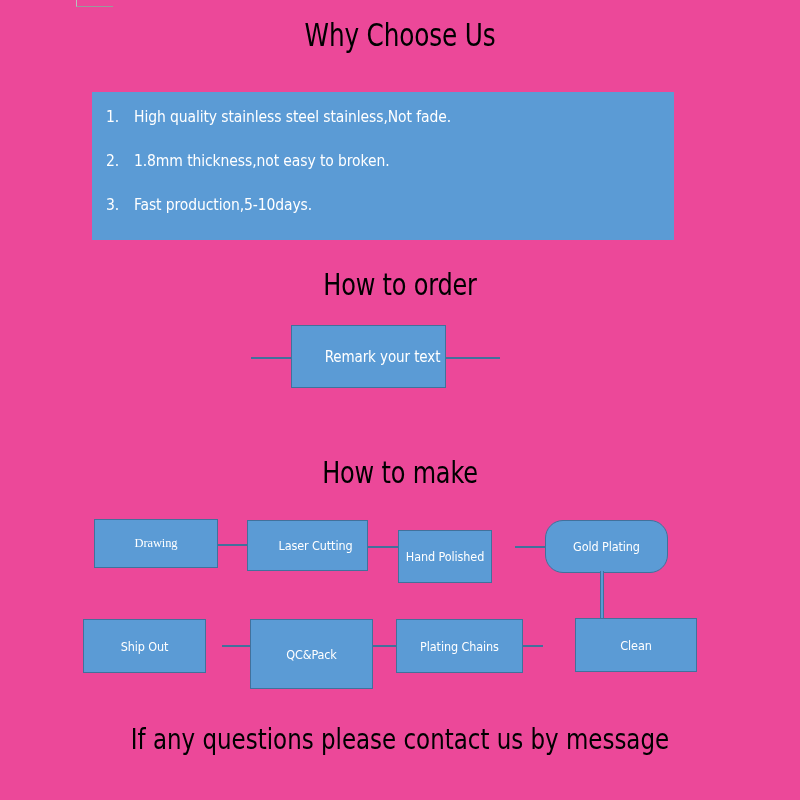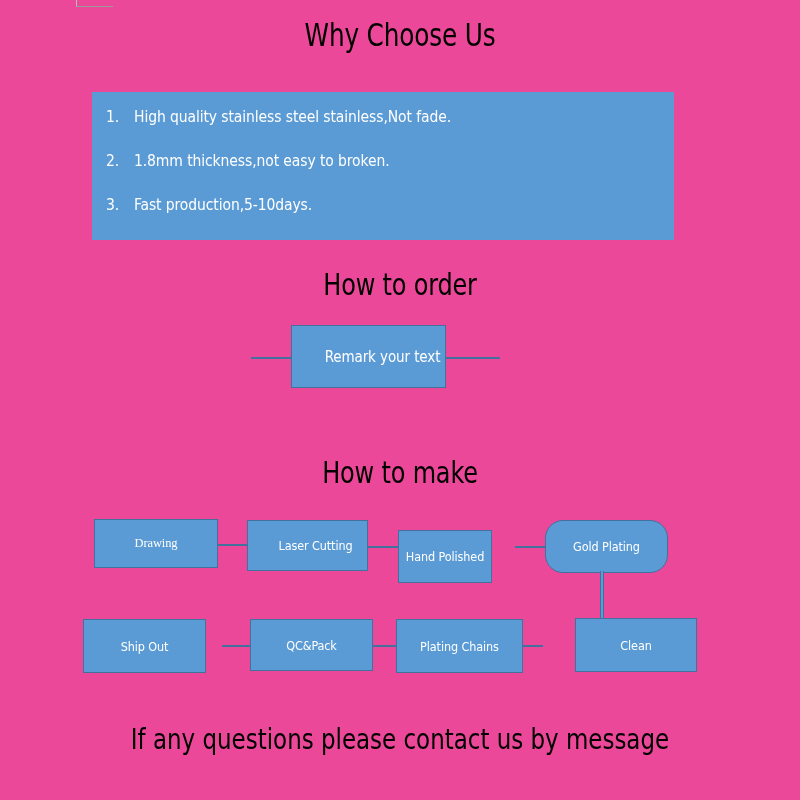--- a/index.html
+++ b/index.html
@@ -182,21 +182,21 @@
   <div class="connector-h" style="left:515px; top:546px; width:30px;"></div>
 
   <div class="flow-box make" style="left:545px; top:520px; width:123px; height:53px;border-radius:18px;">Gold Plating</div>
 
   <div class="connector-v" style="left:600px; top:571px; height:49px;"></div>
 
   <div class="flow-box make" style="left:83px; top:619px; width:123px; height:54px;">Ship Out</div>
 
   <div class="connector-h" style="left:222px; top:645px; width:28px;"></div>
 
-  <div class="flow-box make" style="left:250px; top:619px; width:123px; height:52px;">QC&amp;Pack</div>
+  <div class="flow-box make" style="left:250px; top:619px; width:123px; height:70px;">QC&amp;Pack</div>
 
   <div class="connector-h" style="left:373px; top:645px; width:23px;"></div>
 
   <div class="flow-box make" style="left:396px; top:619px; width:127px; height:54px;">Plating Chains</div>
 
   <div class="connector-h" style="left:523px; top:645px; width:20px;"></div>
 
   <div class="flow-box make" style="left:543px; top:618px; width:122px; height:54px;margin-left:32px;">Clean</div>
 
   <div class="footer-note">If any questions please contact us by message</div>

